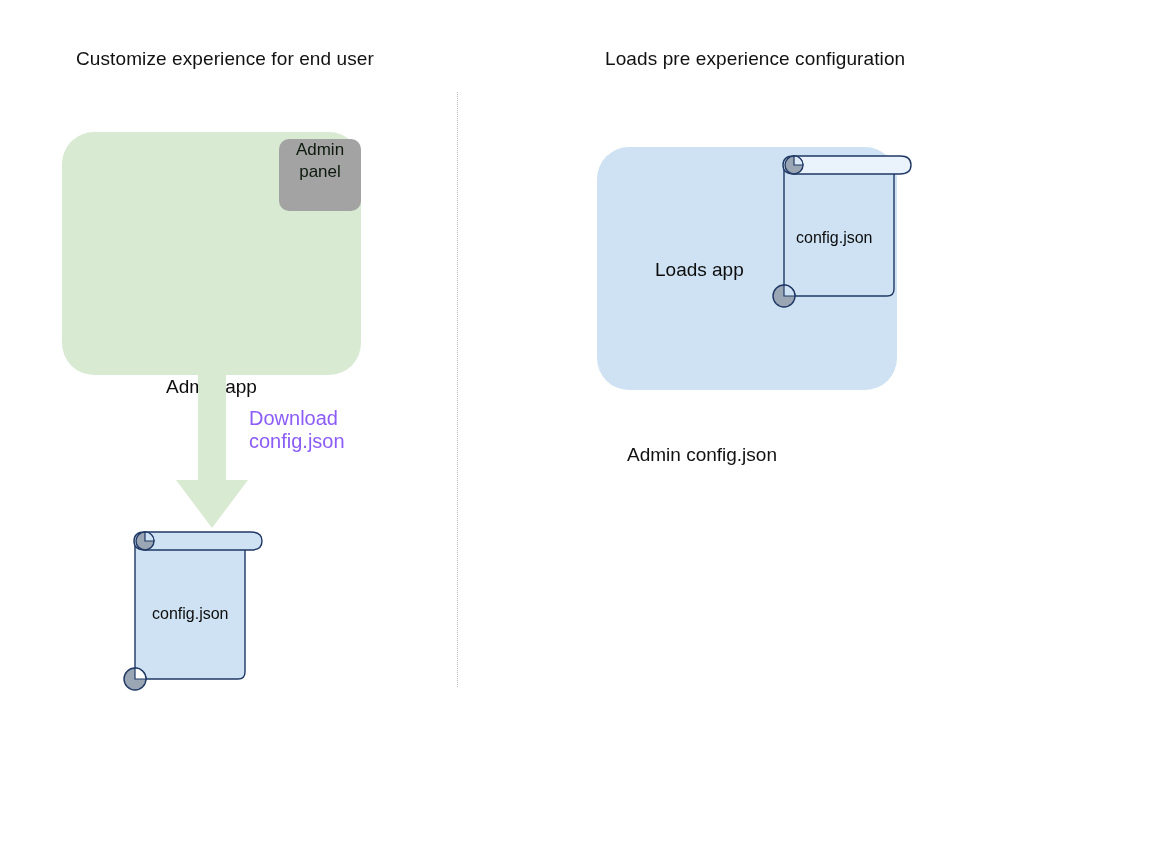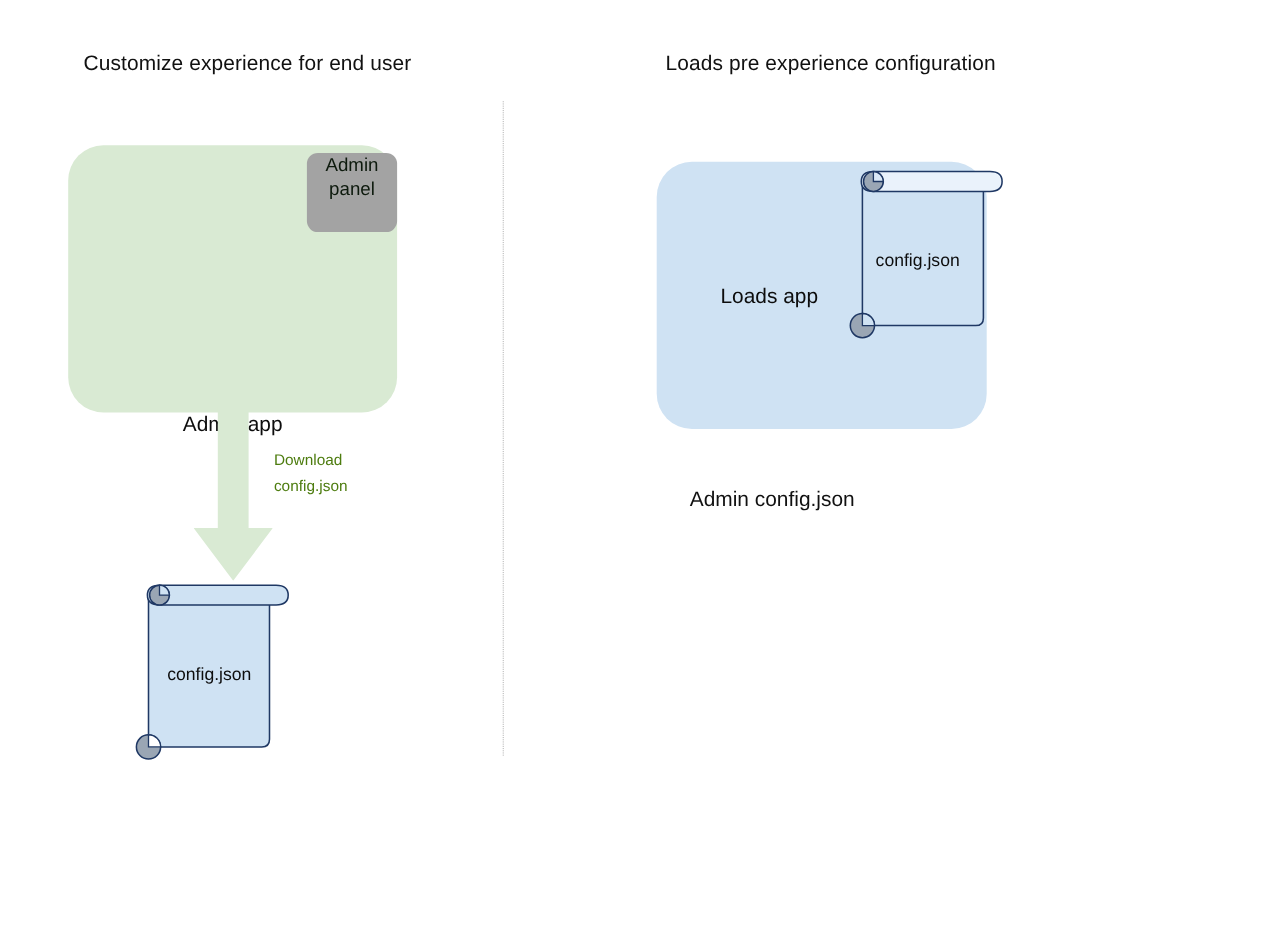--- a/index.html
+++ b/index.html
@@ -100,23 +100,23 @@
   
   #download-arrow {
     left: 176px;
     top: 370px;
     width: 72px;
     height: 158px;
   }
   #arrow-label {
     left: 249px;
     top: 407px;
-    font-size: 14px;
+    font-size: 20px;
     line-height: 23px;
-    color: #4d7c0f;
+    color: #8b5cf6;
     white-space: pre-line;
   }
 
   
   .scroll-shape { }
   #scroll-left  { left: 118px; top: 526px; width: 148px; height: 166px; }
   #scroll-right { left: 767px; top: 150px; width: 148px; height: 159px; }
 
   .scroll-label {
     font-size: 16px;

